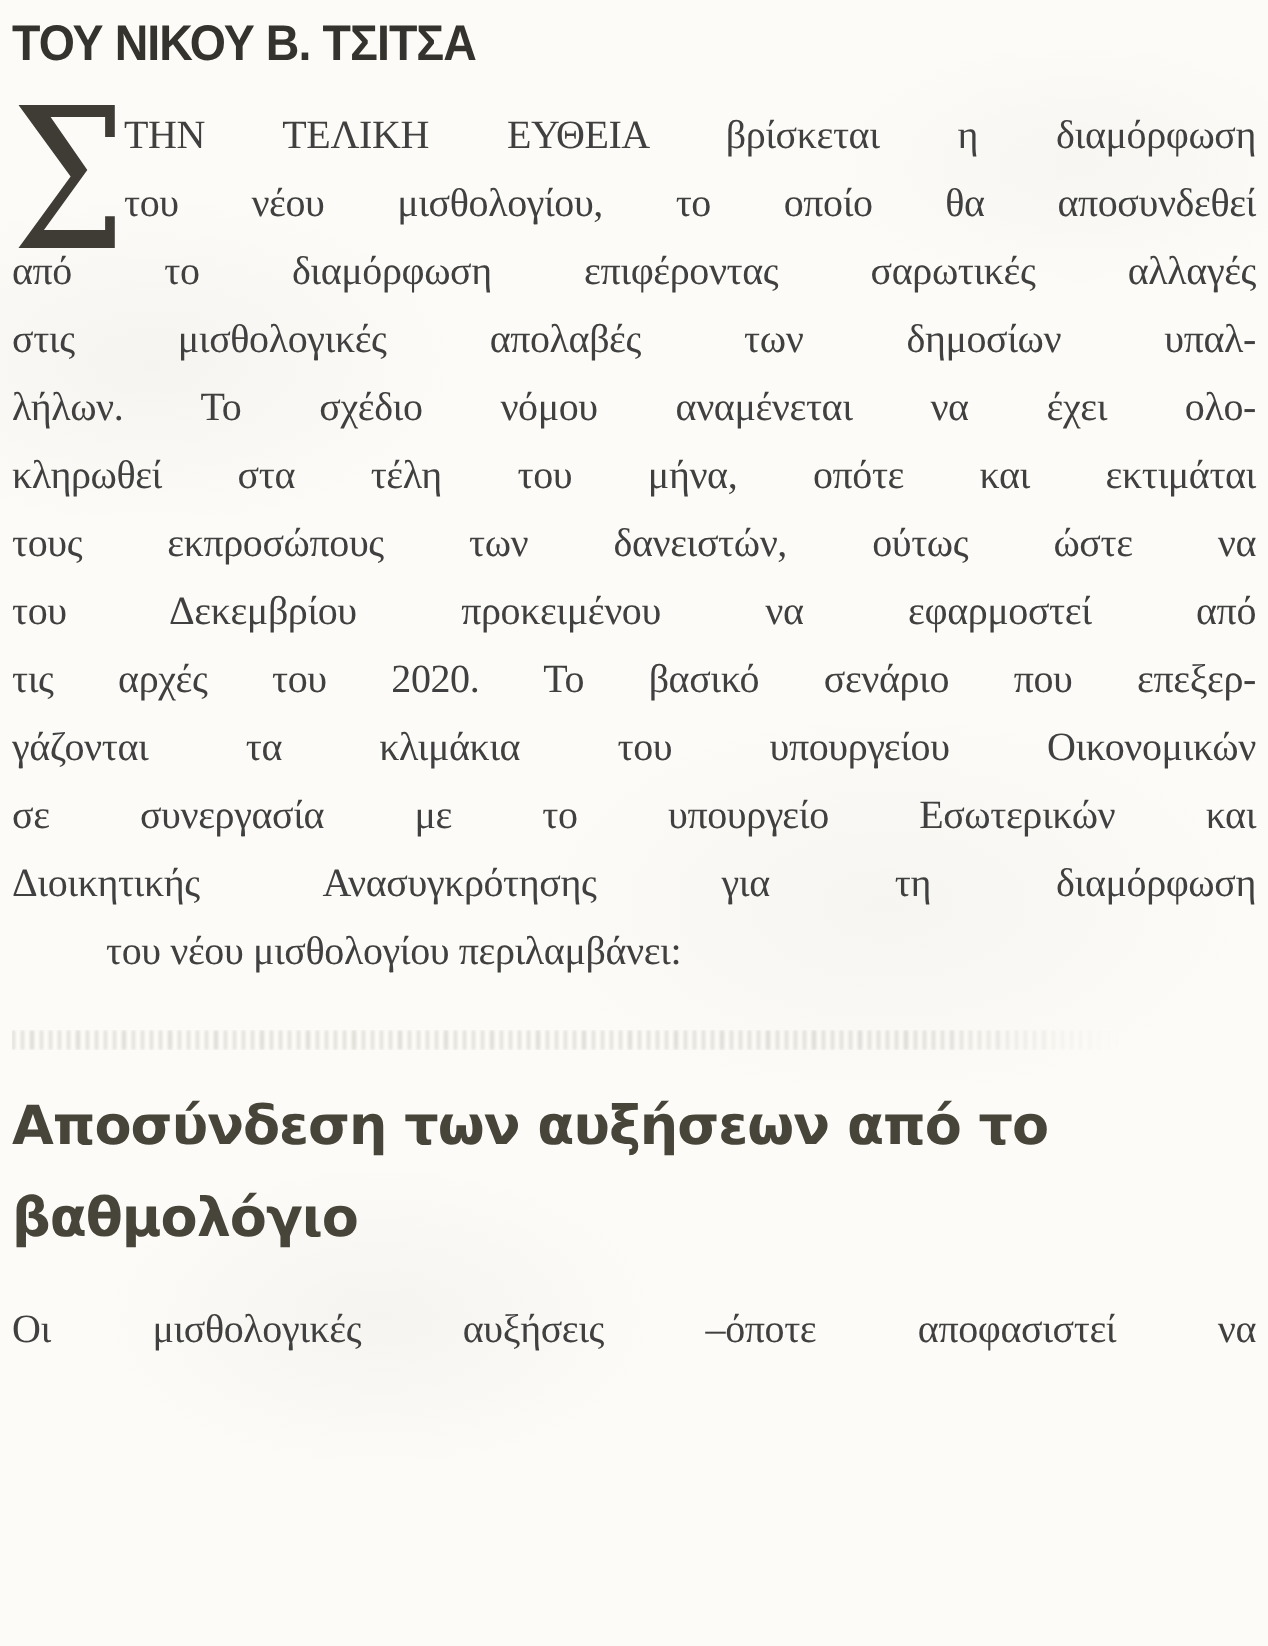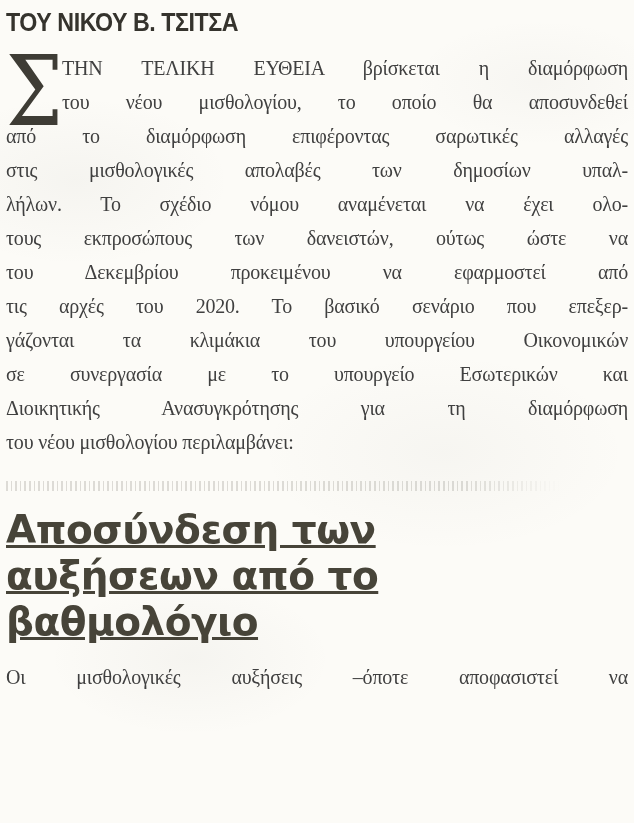--- a/index.html
+++ b/index.html
@@ -53,59 +53,59 @@
   .bline {
     font-size: 20px;
     line-height: 34px;
     color: #404040;
     text-align: justify;
     text-align-last: justify;
     letter-spacing: -0.2px;
     white-space: nowrap;  
   }
   .bline.indent { padding-left: 56px; }
-  .bline.lastline { text-align-last: left; }
+  .bline.lastline { text-align-last: left; margin-left: 47px; }
   .rule {
     margin: 22px 0 0 0;
     width: 560px; height: 10px;
     background:
       repeating-linear-gradient(90deg, #b3b1aa 0 1.6px, transparent 1.6px 4.6px);
     opacity: 0.42;
     filter: blur(0.7px);
     -webkit-mask-image: linear-gradient(90deg, #000 0 82%, transparent 99%);
             mask-image: linear-gradient(90deg, #000 0 82%, transparent 99%);
   }
   .subheading {
     margin: 16px 0 10px 0;
     width: 568px;
     font-family: "DejaVu Sans", sans-serif;
     font-weight: bold;
-    font-size: 39px;
+    font-size: 27px;
     line-height: 46px;
     letter-spacing: -0.5px;
     color: #474439;
-    text-decoration: underline;
   }
   .para2 { margin-top: 14px; }
   .para2 .bline { line-height: 36px; }
 </style>
 </head>
 <body>
 
 <div class="page">
 
   <div class="byline">ΤΟΥ ΝΙΚΟΥ Β. ΤΣΙΤΣΑ</div>
 
   <div class="lead">
     <span class="dropcap">Σ</span>
     <div class="bline indent">ΤΗΝ ΤΕΛΙΚΗ ΕΥΘΕΙΑ βρίσκεται η διαμόρφωση</div>
     <div class="bline indent">του νέου μισθολογίου, το οποίο θα αποσυνδεθεί</div>
     <div class="bline">από το διαμόρφωση επιφέροντας σαρωτικές αλλαγές</div>
     <div class="bline">στις μισθολογικές απολαβές των δημοσίων υπαλ-</div>
     <div class="bline">λήλων. Το σχέδιο νόμου αναμένεται να έχει ολο-</div>
+    <div class="bline">κληρωθεί στα τέλη του μήνα, οπότε και εκτιμάται</div>
     <div class="bline">τους εκπροσώπους των δανειστών, ούτως ώστε να</div>
     <div class="bline">του Δεκεμβρίου προκειμένου να εφαρμοστεί από</div>
     <div class="bline">τις αρχές του 2020. Το βασικό σενάριο που επεξερ-</div>
     <div class="bline">γάζονται τα κλιμάκια του υπουργείου Οικονομικών</div>
     <div class="bline">σε συνεργασία με το υπουργείο Εσωτερικών και</div>
     <div class="bline">Διοικητικής Ανασυγκρότησης για τη διαμόρφωση</div>
     <div class="bline lastline">του νέου μισθολογίου περιλαμβάνει:</div>
   </div>
 
   <div class="rule"></div>

